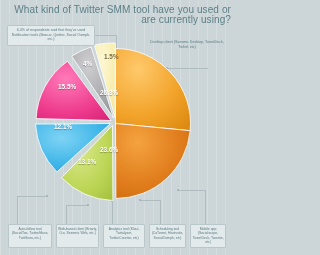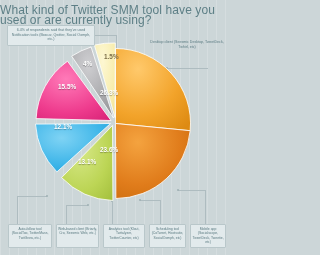--- a/index.html
+++ b/index.html
@@ -12,22 +12,22 @@
   
   #stripes{
     position:absolute;inset:0;
     background:repeating-linear-gradient(90deg,
       rgba(255,255,255,0.18) 0px, rgba(255,255,255,0.18) 1px,
       rgba(255,255,255,0.0) 1px, rgba(255,255,255,0.0) 9px);
     pointer-events:none;
   }
   #title{
     position:absolute;left:0;top:5px;width:231px;
-    text-align:left;
-    font-size:12px;line-height:10px;
+    text-align:right;
+    font-size:10px;line-height:10px;
     color:#5d7f86;
     letter-spacing:.1px;
   }
   
   #pie-wrap{position:absolute;left:38px;top:46px;width:155px;height:155px;}
   svg#pie{display:block;overflow:visible;}
   .pct{
     position:absolute;
     font-size:6.4px;font-weight:bold;color:#ffffff;
     text-shadow:0 1px 1px rgba(0,0,0,.32);

